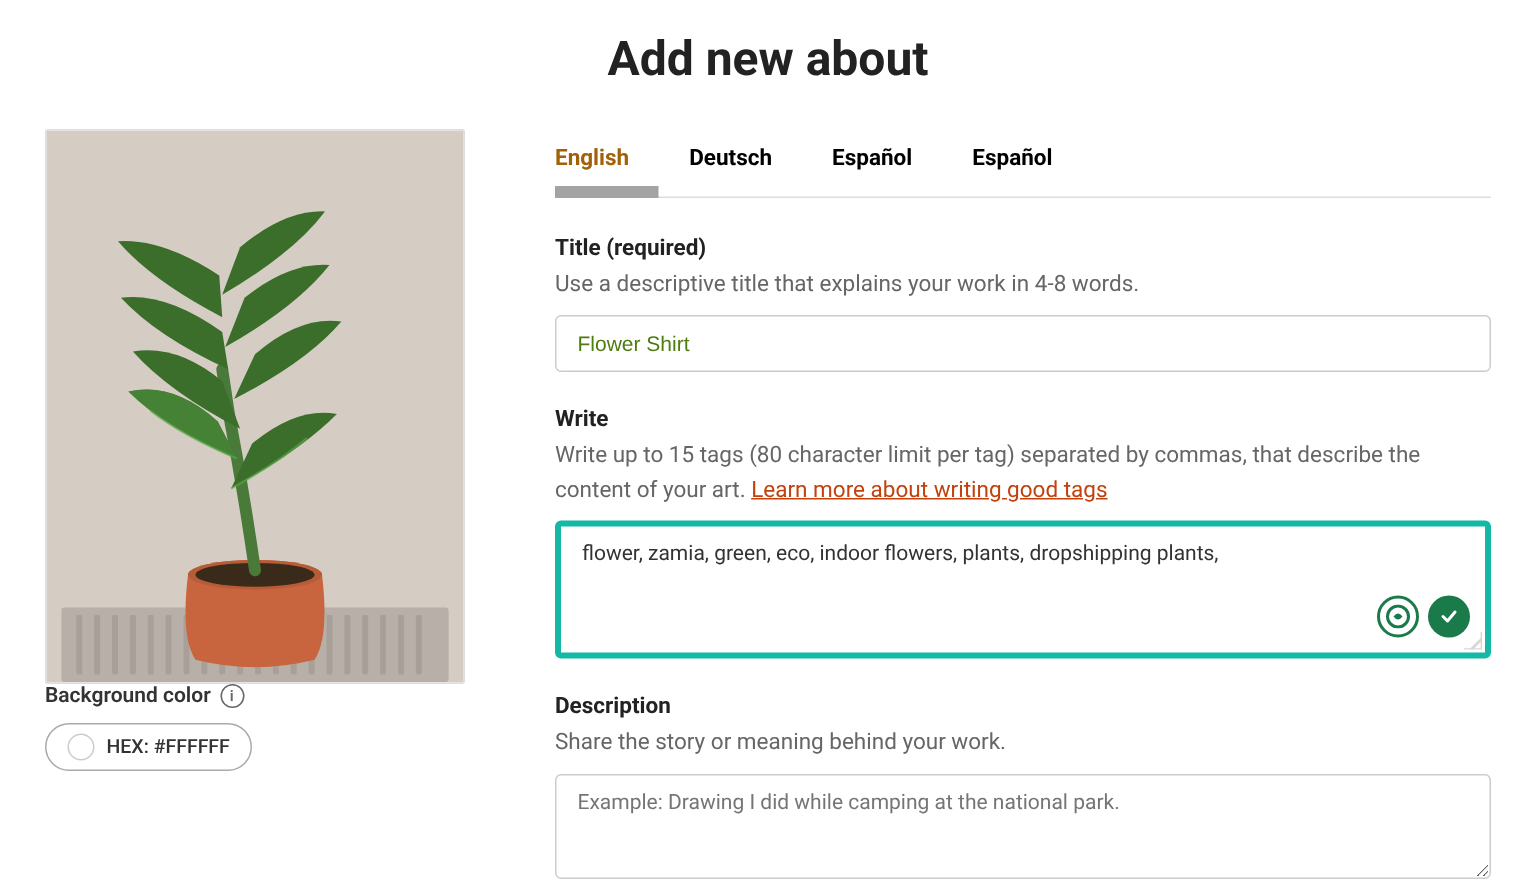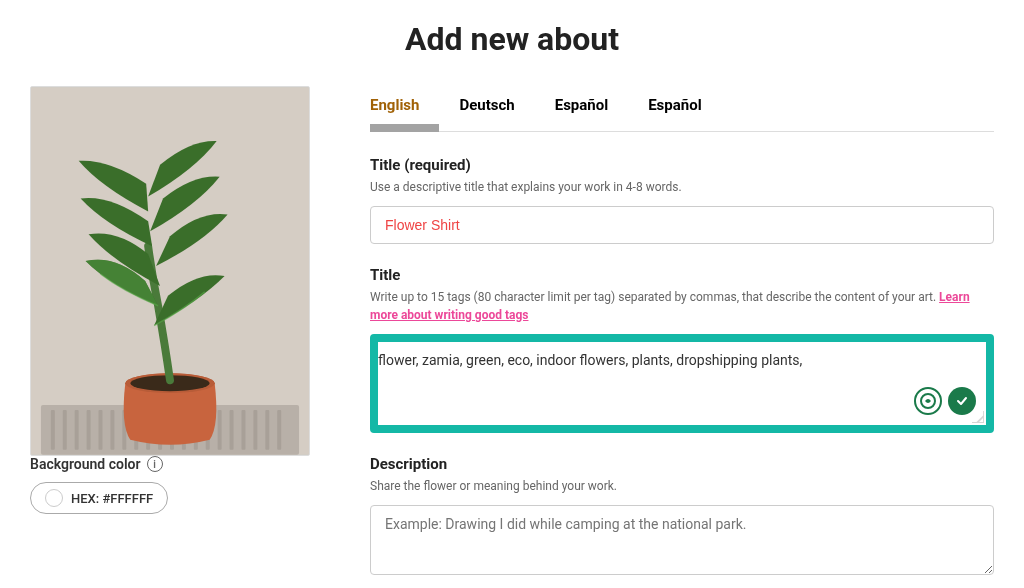--- a/index.html
+++ b/index.html
@@ -122,44 +122,44 @@
     .field-section {
       margin-bottom: 22px;
     }
     .field-label {
       font-size: 15px;
       font-weight: 700;
       color: #222;
       margin-bottom: 4px;
     }
     .field-hint {
-      font-size: 12px;
+      font-size: 15px;
       color: #666;
       margin-bottom: 10px;
       line-height: 1.5;
     }
     .field-hint a {
-      color: #ec4899;
-      font-weight: 700;
+      color: #c2410c;
+      font-weight: 400;
       text-decoration: underline;
     }
     .title-input {
       width: 100%;
       border: 1.5px solid #ccc;
       border-radius: 4px;
       padding: 10px 14px;
       font-size: 14px;
-      color: #ef4444;
+      color: #4d7c0f;
       outline: none;
     }
     .tags-textarea-wrapper {
       position: relative;
-      border: 8px solid #14b8a6;
+      border: 4px solid #14b8a6;
       border-radius: 4px;
-      padding: 10px 0;
+      padding: 10px 14px;
       padding-right: 60px;
     }
     .tags-textarea {
       width: 100%;
       border: none;
       outline: none;
       font-size: 14px;
       color: #333;
       resize: none;
       min-height: 60px;
@@ -300,21 +300,21 @@
         <div class="tab">Español</div>
       </div>
 
       <div class="field-section">
         <div class="field-label">Title (required)</div>
         <div class="field-hint">Use a descriptive title that explains your work in 4-8 words.</div>
         <input type="text" class="title-input" value="Flower Shirt" style="">
       </div>
 
       <div class="field-section">
-        <div class="field-label">Title</div>
+        <div class="field-label">Write</div>
         <div class="field-hint">
           <span>Write up to 15 tags (80 character limit per tag) separated by commas, that describe the content of your art.</span>
           <a href="#">Learn more about writing good tags</a>
         </div>
         <div class="tags-textarea-wrapper">
           <textarea class="tags-textarea" style="">flower, zamia, green, eco, indoor flowers, plants, dropshipping plants,</textarea>
           <div class="tags-icons">
             <div class="tag-icon-btn green-outline">
               <svg width="16" height="16" viewBox="0 0 16 16" fill="none">
                 <circle cx="8" cy="8" r="7" stroke="#1a7a4a" stroke-width="2"></circle>
@@ -330,18 +330,18 @@
           </div>
           <svg class="resize-handle" viewBox="0 0 10 10">
             <path d="M10 0 L10 10 L0 10" stroke="#999" stroke-width="1.5" fill="none"></path>
             <path d="M10 4 L4 10" stroke="#999" stroke-width="1.5"></path>
           </svg>
         </div>
       </div>
 
       <div class="field-section">
         <div class="field-label">Description</div>
-        <div class="field-hint">Share the flower or meaning behind your work.</div>
+        <div class="field-hint">Share the story or meaning behind your work.</div>
         <textarea class="desc-textarea" placeholder="Example: Drawing I did while camping at the national park." style=""></textarea>
       </div>
     </div>
   </div>
 </div>
 
 </body></html>

